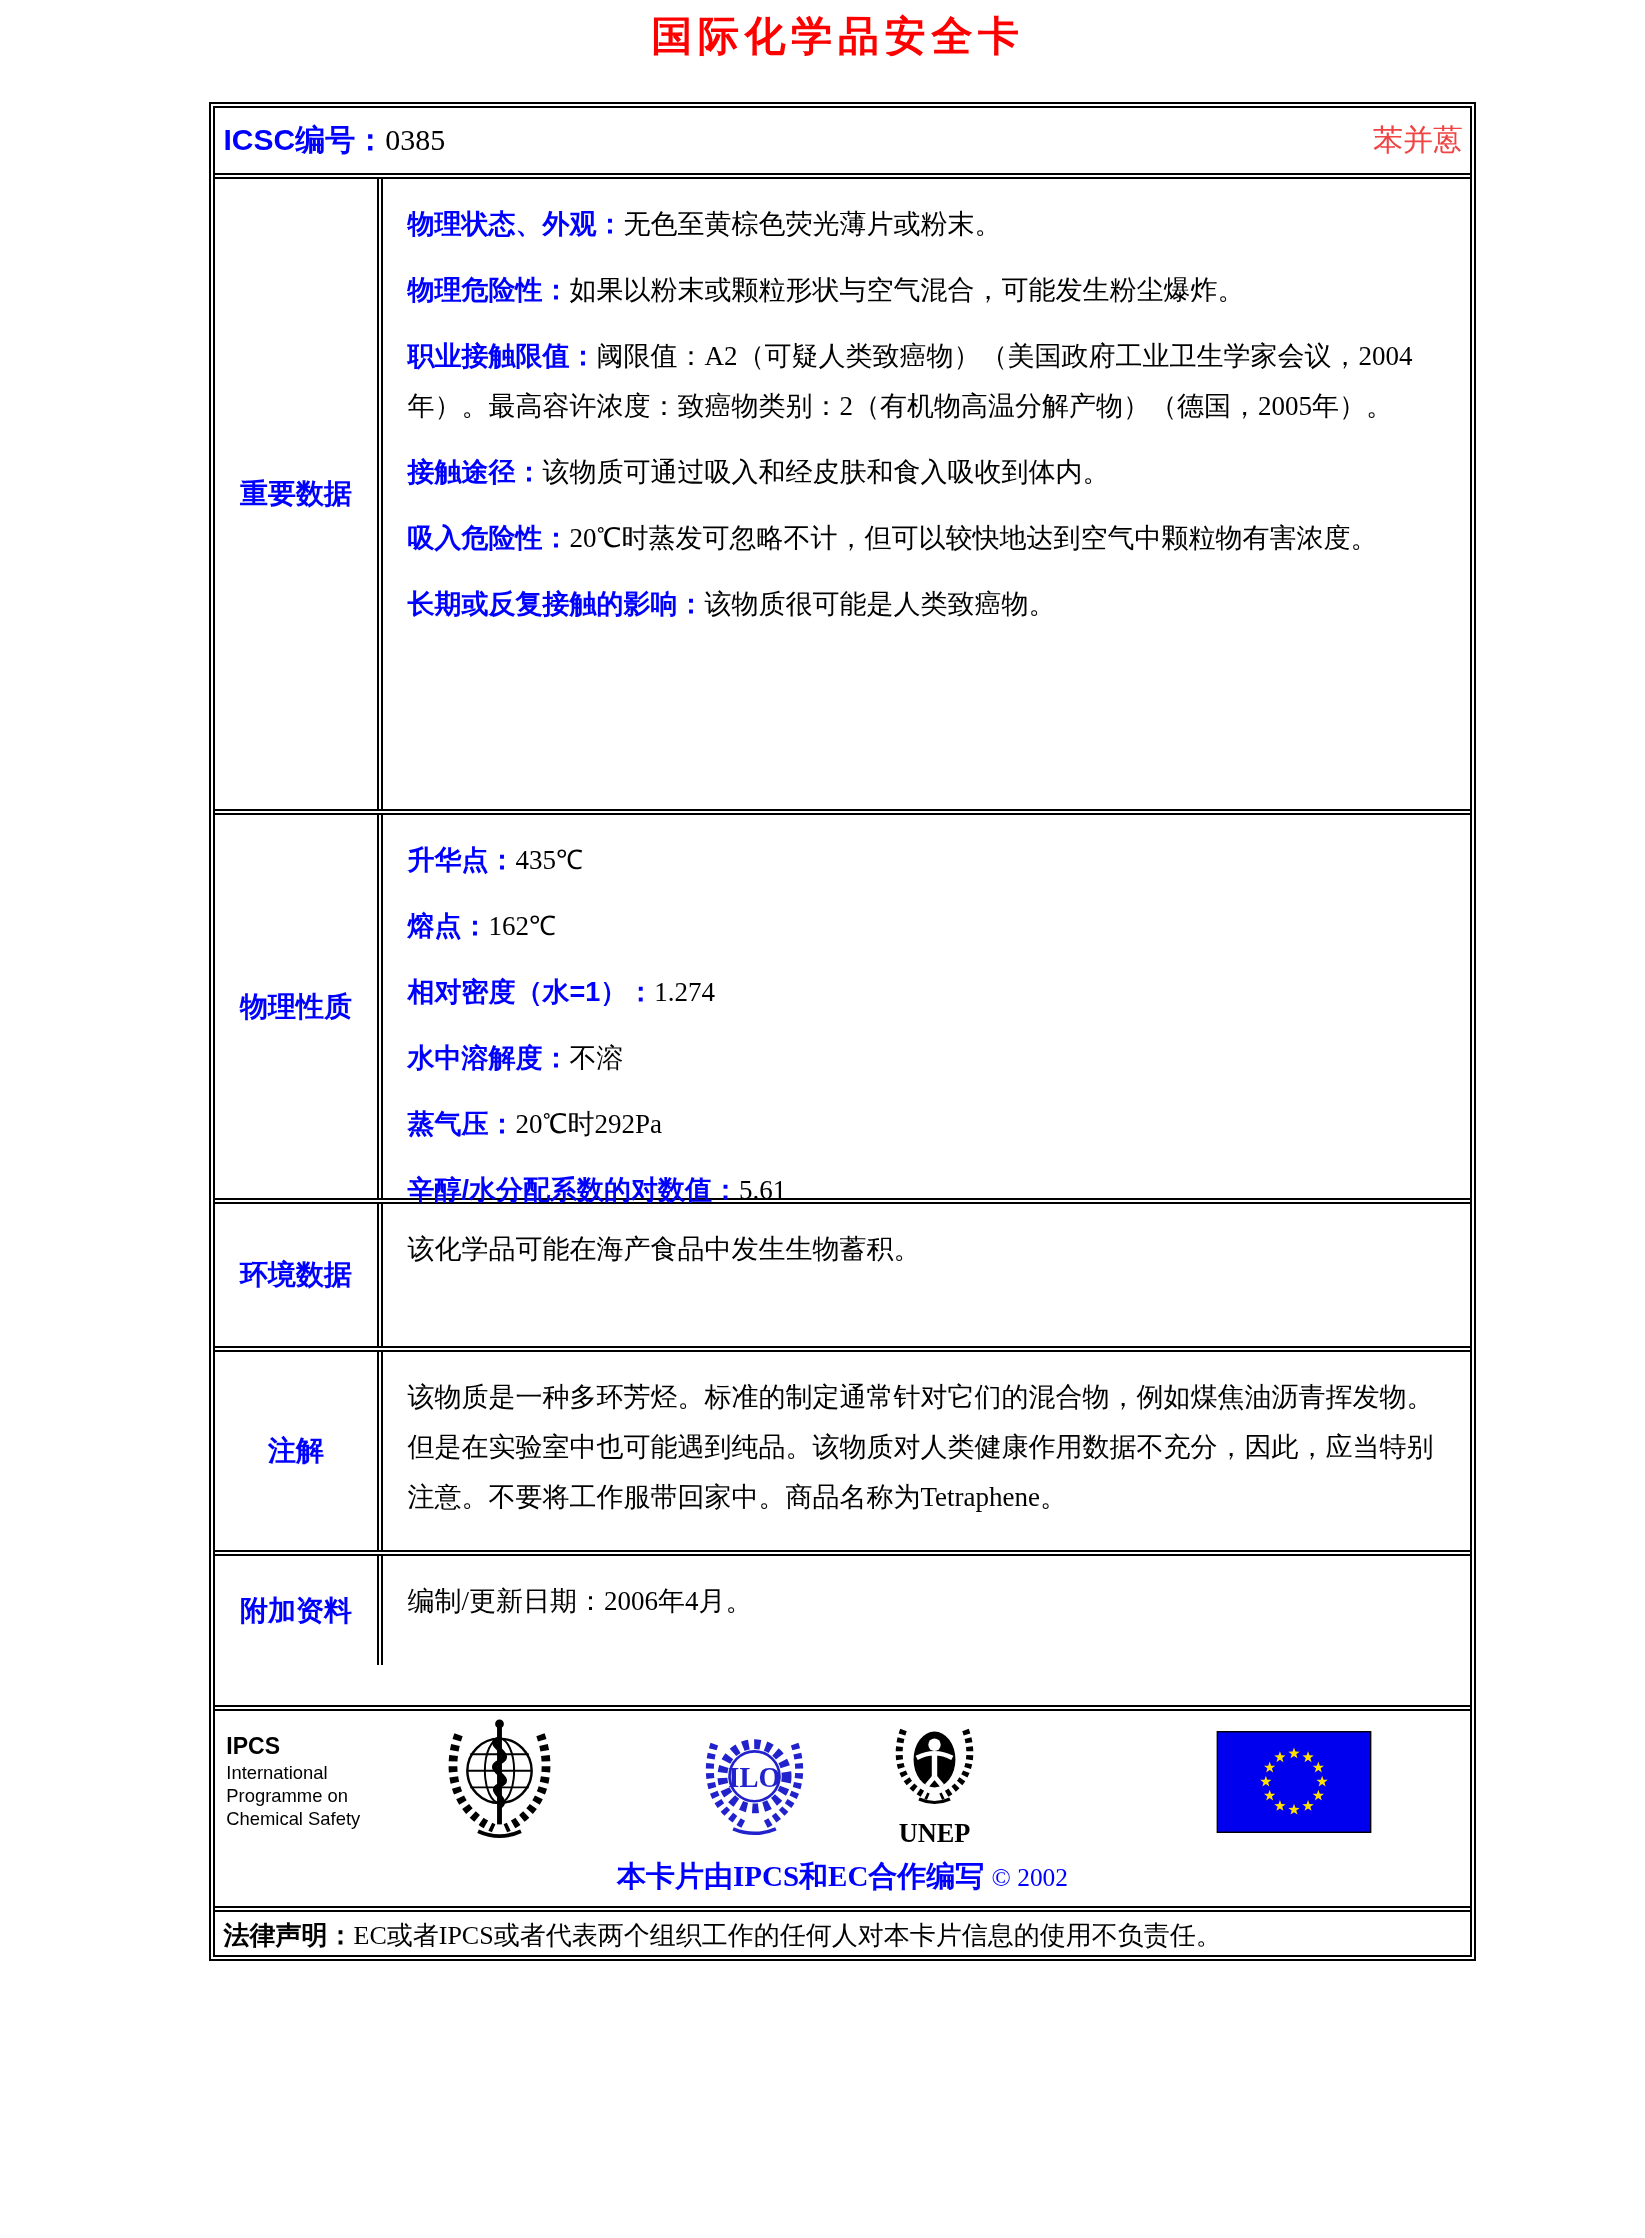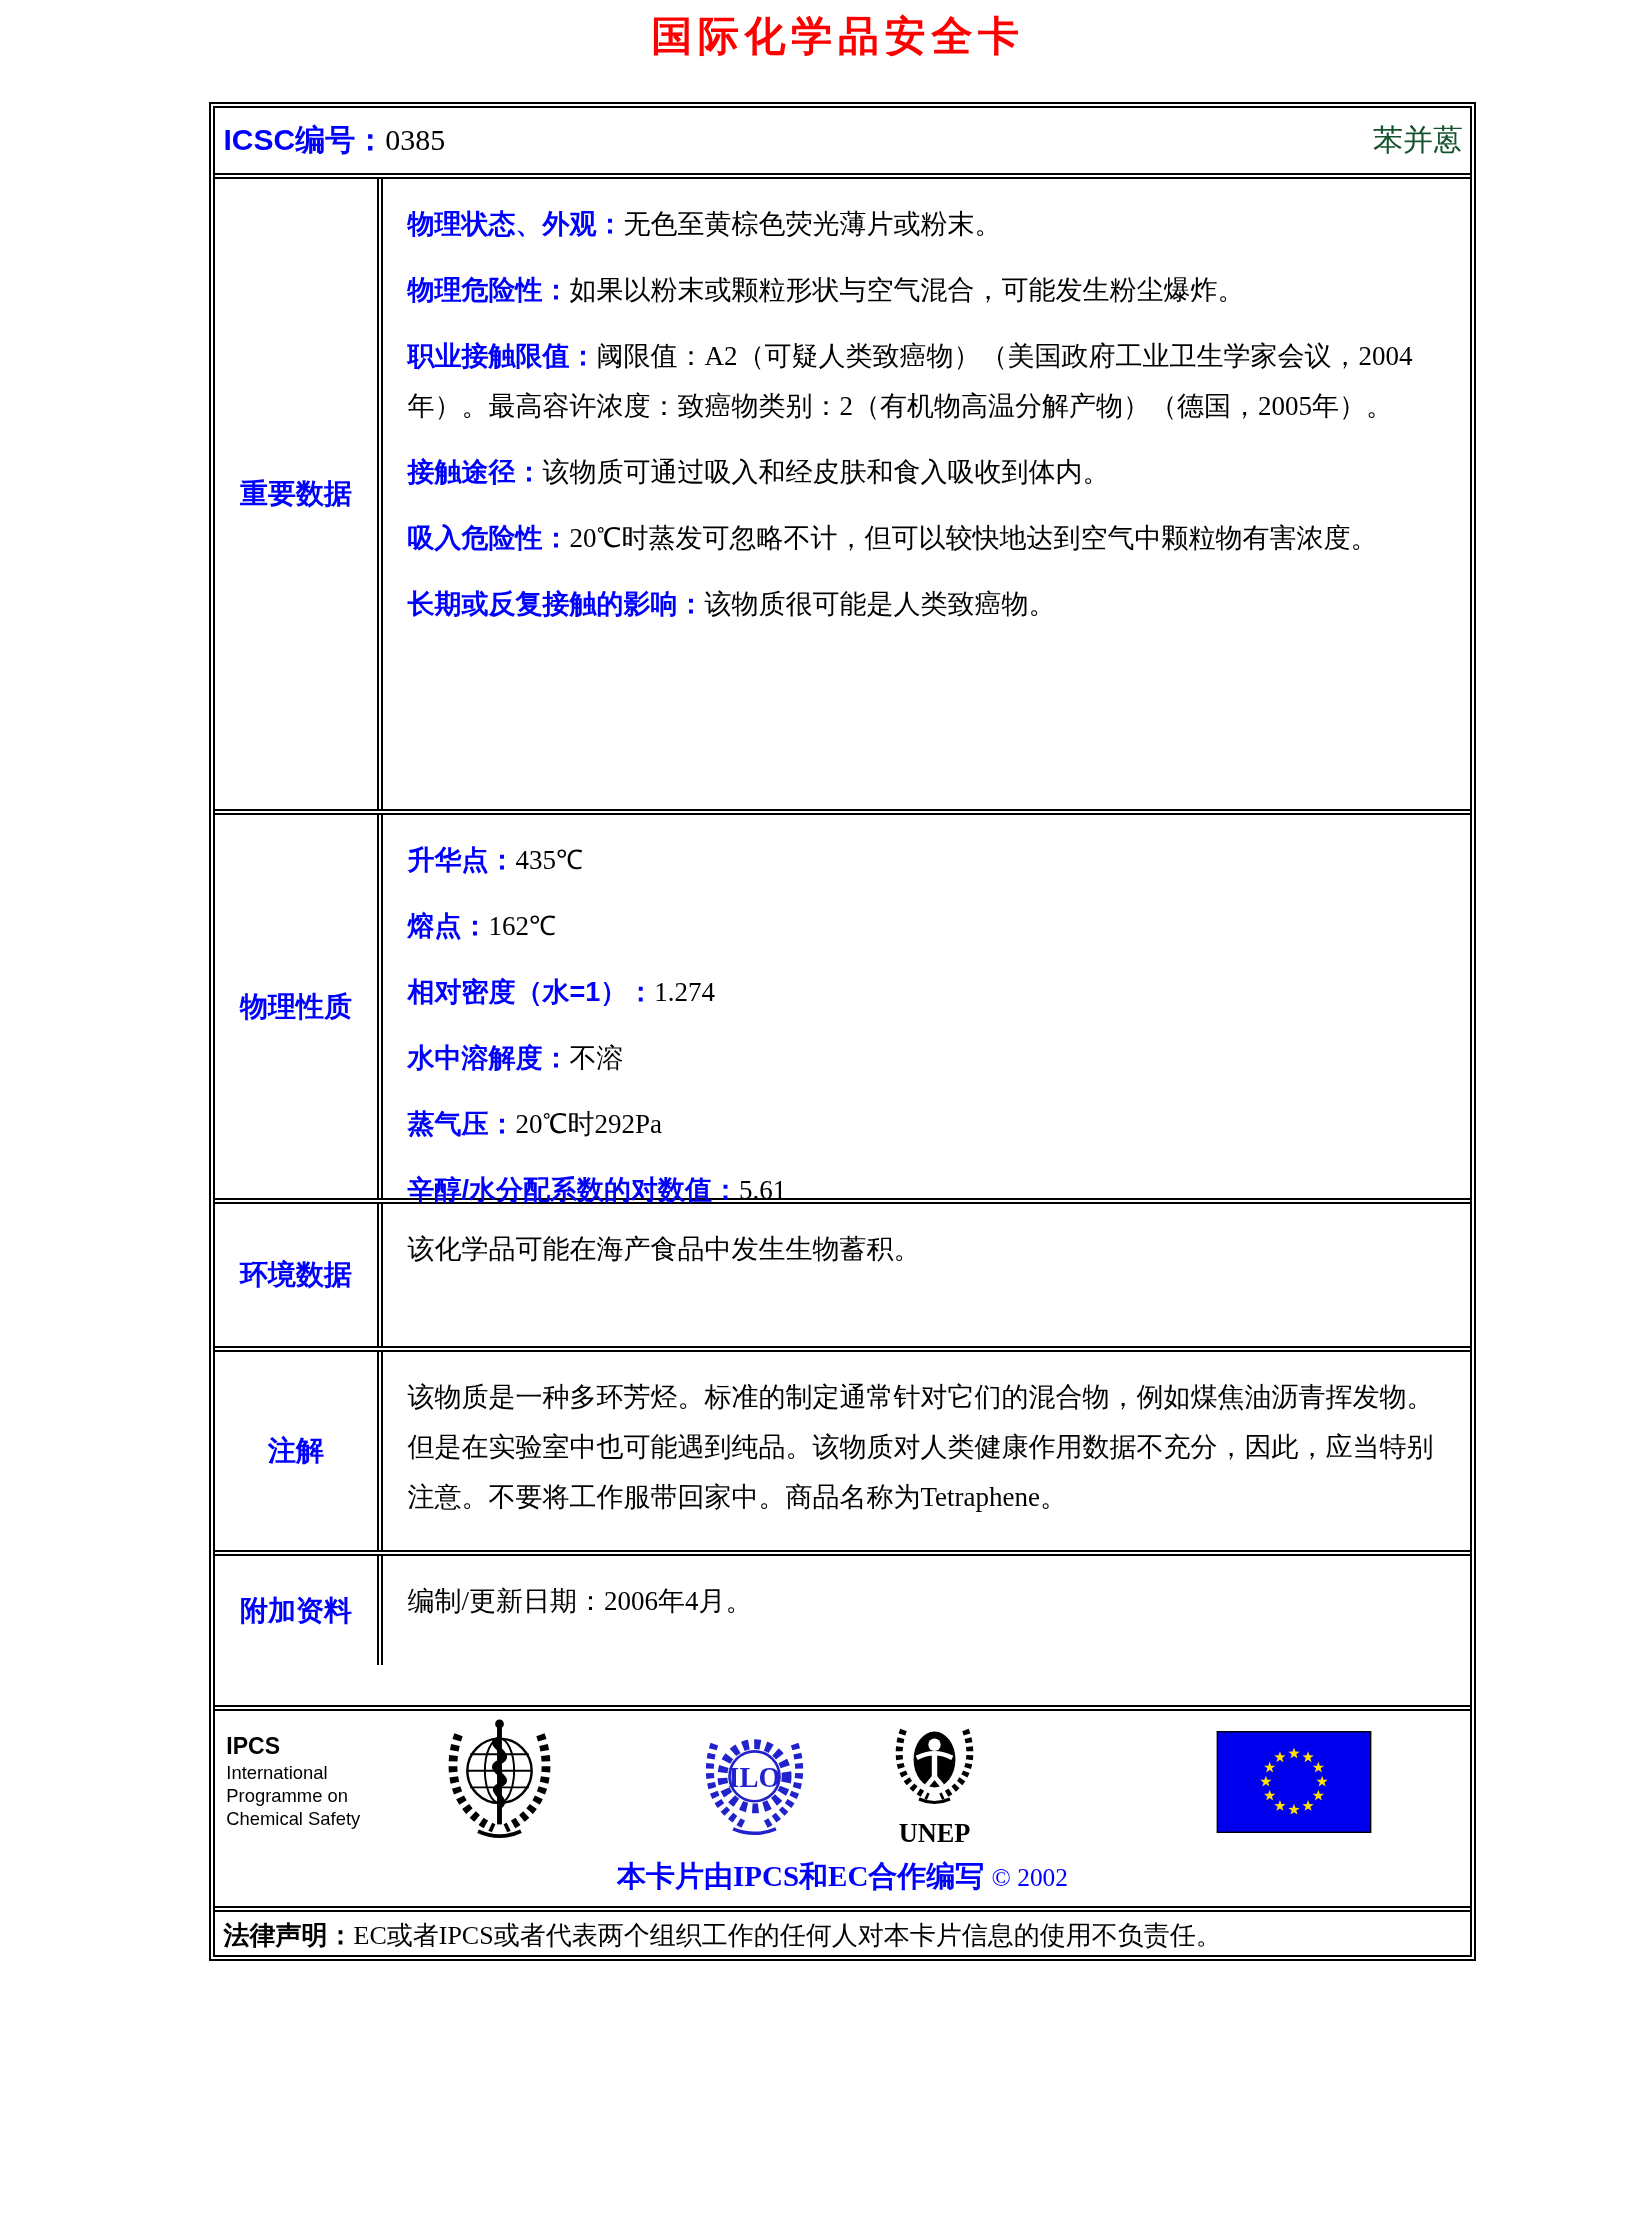--- a/index.html
+++ b/index.html
@@ -54,21 +54,21 @@
     height:65px;
     align-items:center;justify-content:space-between;
     padding:0 7px 0 8.5px;
     font-size:30px;
   }
   .hdr .icsc-label{
     color:#0000ff;font-weight:bold;
     font-family:"Liberation Sans", sans-serif;
   }
   .hdr .icsc-num{color:#000;}
-  .hdr .chem-name{color:#14532d;}
+  .hdr .chem-name{color:#ef4444;}
   
   .r-important{height:636px;}
   .r-physical{height:389px;}
   .r-env{height:148px;}
   .r-notes{height:204px;}
   .r-add{height:115px;}
   .r-logos{height:201px;position:relative;display:block;margin-top:40px;}
   .r-legal{
     height:49px;display:block;
     padding:7px 8.5px;font-size:26px;line-height:33px;

